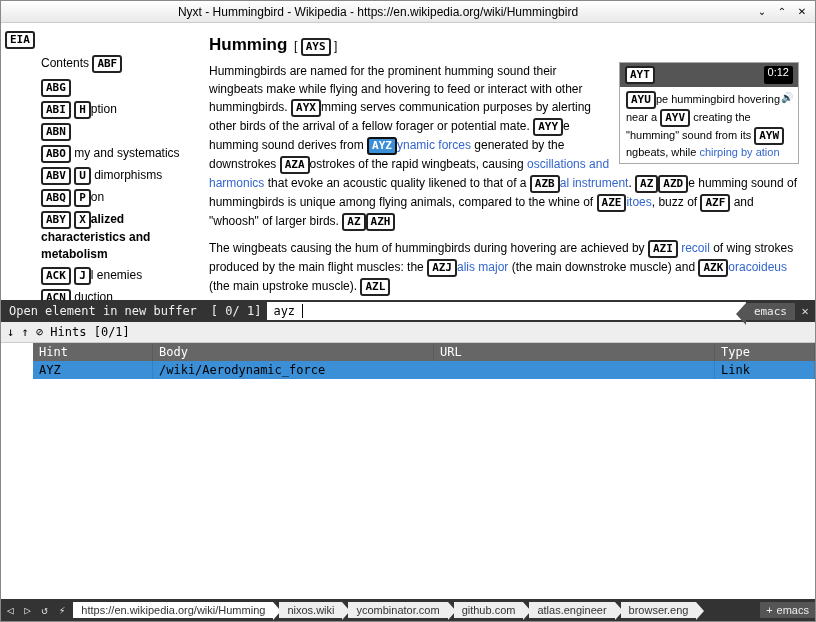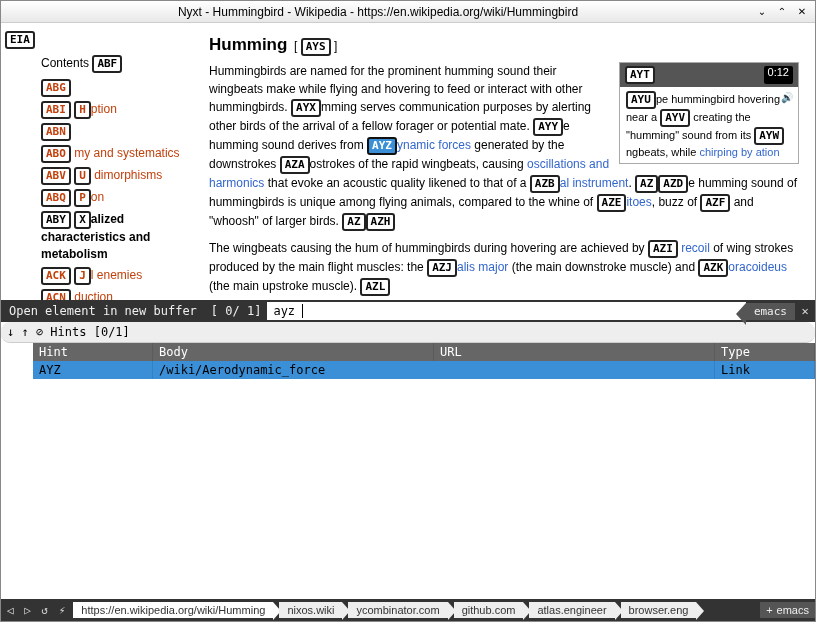--- a/index.html
+++ b/index.html
@@ -4,41 +4,41 @@
 <style>
   * { margin: 0; padding: 0; box-sizing: border-box; }
   body { font-family: sans-serif; font-size: 12px; background: #fff; width: 816px; height: 622px; overflow: hidden; }
   .window { width: 816px; height: 622px; display: flex; flex-direction: column; border: 1px solid #888; box-shadow: 4px 4px 8px rgba(0,0,0,0.2); }
   .titlebar { height: 22px; background: linear-gradient(#fff, #e8e8e8); display: flex; align-items: center; padding: 0 6px; border-bottom: 1px solid #ccc; }
   .titlebar .title { flex: 1; text-align: center; font-size: 12px; }
   .titlebar .btn { width: 14px; height: 14px; margin-left: 6px; display: flex; align-items: center; justify-content: center; font-size: 10px; cursor: pointer; }
   .content { flex: 1; display: flex; overflow: hidden; position: relative; }
   .sidebar { width: 200px; padding: 8px 4px; overflow: hidden; font-size: 12px; }
   .toc-title { font-size: 12px; margin-bottom: 6px; padding-left: 36px; }
-  .toc-item { color: #c2410c; margin: 4px 0; padding-left: 36px; cursor: pointer; line-height: 1.4; }
+  .toc-item { color: #000000; margin: 4px 0; padding-left: 36px; cursor: pointer; line-height: 1.4; }
   .toc-item.bold { font-weight: bold; color: #000; }
   .main { flex: 1; padding: 8px 16px 8px 8px; overflow: hidden; position: relative; }
   h2 { font-size: 17px; font-weight: bold; margin-bottom: 4px; display: inline; }
   .h2row { margin-top: 4px; margin-bottom: 6px; }
   p { line-height: 1.5; margin-bottom: 8px; font-size: 12px; }
   a, .lk { color: #3366cc; cursor: pointer; }
   .hint { display: inline-block; font-family: monospace; font-weight: bold; font-size: 11px; background: #fff; border: 2px solid #222; border-radius: 3px; padding: 0 3px; line-height: 14px; }
   .hint.sel { background: #3b8fd6; color: #fff; border-color: #111; }
   .floatbox { float: right; width: 180px; border: 1px solid #aaa; font-size: 11px; margin: 0 0 6px 8px; }
   .fb-head { background: #555; color: #fff; padding: 3px 5px; display: flex; justify-content: space-between; }
   .fb-body { padding: 4px 6px; line-height: 1.3; position: relative; }
   .statusbar { background: #333; color: #eee; font-family: monospace; font-size: 12px; display: flex; align-items: center; height: 22px; }
   .statusbar .label { padding: 0 8px; }
   .statusbar .count { padding: 0 6px; }
   .prompt-input { flex: 1; background: #fff; color: #000; padding: 2px 6px; height: 18px; font-family: monospace; font-size: 12px; }
   .mode-tag { background: #555; color: #eee; padding: 2px 8px; font-size: 11px; position: relative; }
   .mode-tag:before { content:""; position:absolute; left:-10px; top:0; border-top:11px solid transparent; border-bottom:11px solid transparent; border-right:10px solid #555; }
   .close-x { background:#333; color:#ddd; width:20px; text-align:center; height:22px; line-height:22px; cursor:pointer; }
   .hints-panel { background: #fff; flex: 1; font-family: monospace; font-size: 12px; display:flex; flex-direction:column; }
-  .hp-head { padding: 3px 6px; background: #eee; border-bottom: 1px solid #ccc; border-radius: 9px; }
+  .hp-head { padding: 3px 6px; background: #eee; border-bottom: 1px solid #ccc; }
   .hp-table { flex:1;padding-left:32px; }
   .hp-row { display: flex; }
   .hp-row.header { background: #666; color: #fff; }
   .hp-row.sel { background: #3b8fd6; color: #000; }
   .hp-cell { padding: 2px 6px; border-right: 1px solid rgba(0,0,0,0.1); }
   .c1 { width: 120px; } .c2 { flex: 1.3; } .c3 { flex: 1.3; } .c4 { width: 100px; }
   .bottombar { height: 22px; background: #333; color: #ddd; display: flex; align-items: center; font-size: 11px; overflow: hidden; }
   .bb-ctrl { padding: 0 6px; font-family: monospace; letter-spacing: 2px; }
   .bb-tab { background: #eee; color: #333; padding: 2px 8px; margin-right: 6px; position: relative; }
   .bb-tab.active { background: #fff; }

